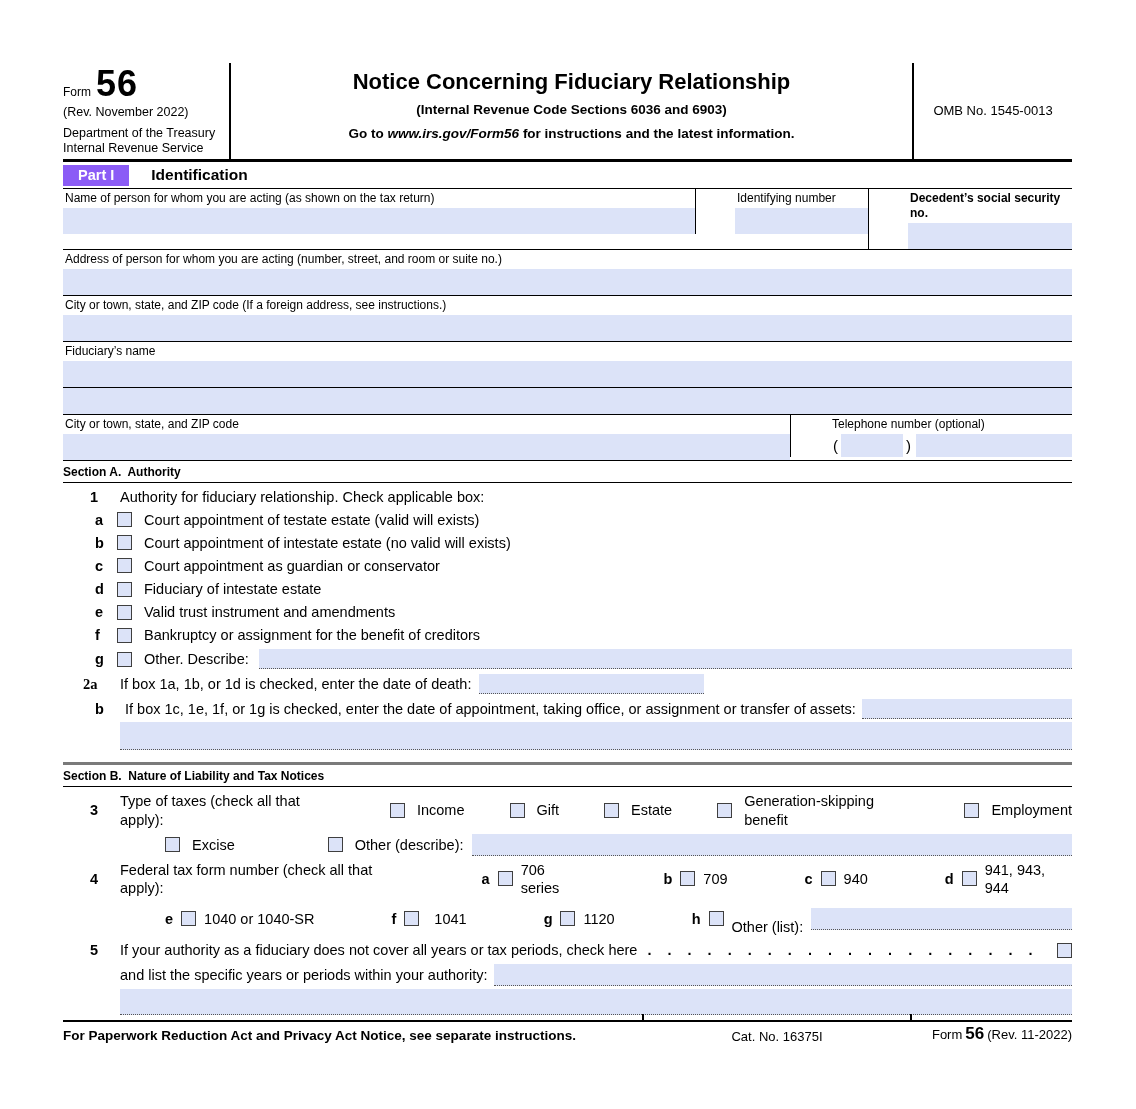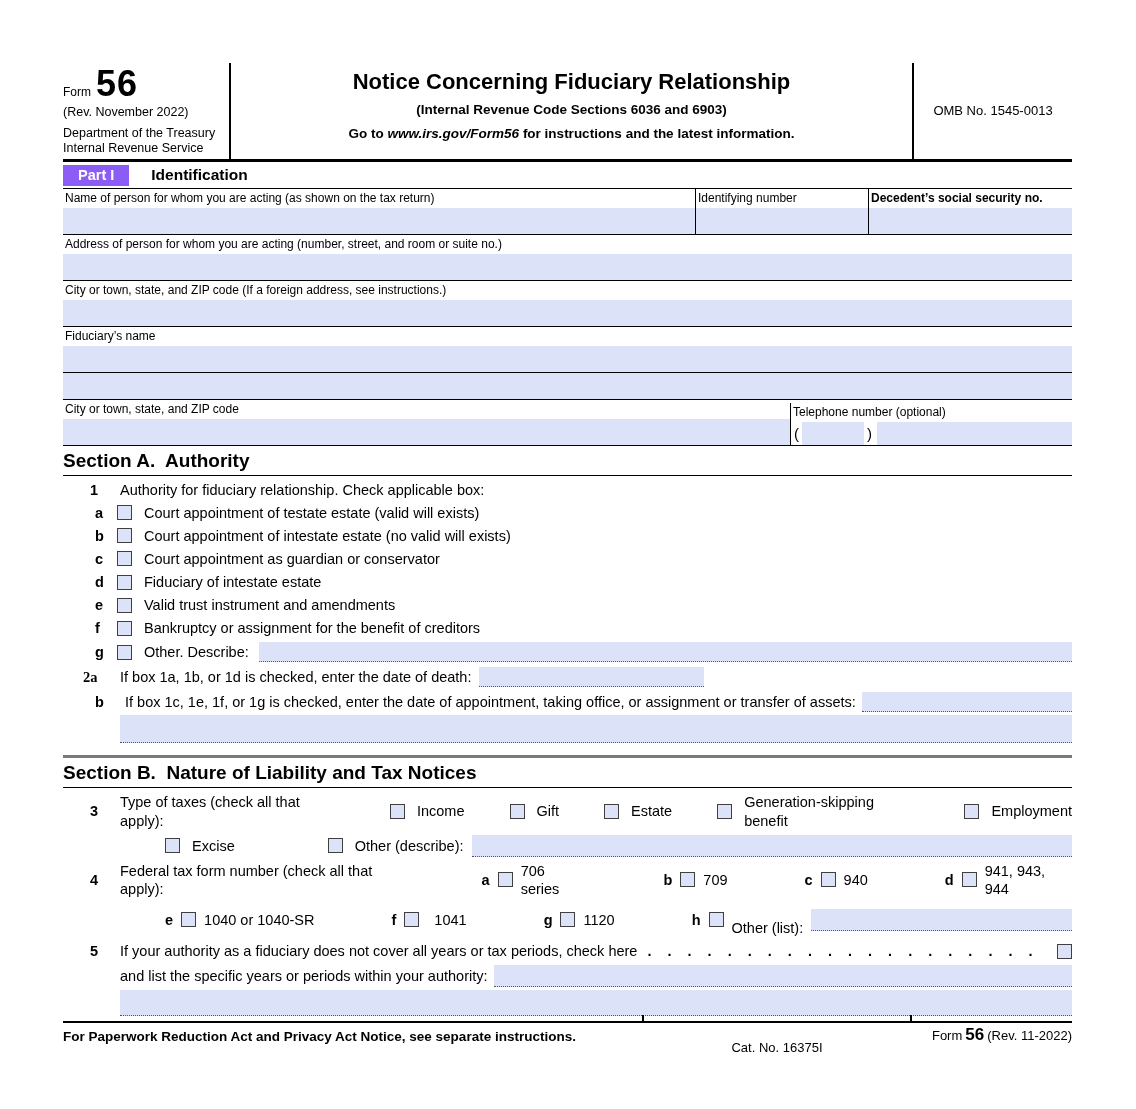--- a/index.html
+++ b/index.html
@@ -30,36 +30,36 @@
   .goto .lnk{font-style:italic;}
   .hdr-right{width:160px;border-left:2px solid var(--line);display:flex;align-items:center;justify-content:center;font-size:13px;}
 
   
   .partbar{display:flex;align-items:center;margin-top:3px;border-bottom:1.5px solid var(--line);padding-bottom:2px;}
   .part-badge{background:#8b5cf6;color:#fff;font-weight:bold;font-size:14.5px;padding:2px 15px 3px;}
   .part-title{font-weight:bold;font-size:15.5px;margin-left:22px;}
 
   
   .idrow{border-bottom:1.5px solid var(--line);}
-  .cells{display:flex;align-items:flex-end;}
+  .cells{display:flex;align-items:flex-start;}
   .cell{display:flex;flex-direction:column;}
-  .cell + .cell{border-left:1.5px solid var(--line);}
+  .cell + .cell{border-left:1.5px solid var(--line);padding-left:39px;}
   .lbl{font-size:12px;padding:2px 4px 2px 2px;line-height:1.25;}
   .lbl.bold{font-weight:bold;}
   input.fld{
     display:block;width:100%;height:26px;background:var(--blue);
     border:none;outline:none;font:14px "Liberation Sans",sans-serif;padding:0 6px;margin-top:auto;
   }
   .phone-line{display:flex;align-items:center;margin-top:auto;}
   .paren{font-size:15px;padding:0 3px;}
   input.fld.phone-small{width:62px;height:23px;}
   input.fld.phone-big{flex:1;height:23px;margin-left:2px;}
 
   
-  .sechead{font-size:19px;font-weight:bold;padding:4px 0 3px;border-bottom:1.5px solid var(--line);}
+  .sechead{font-size:12px;font-weight:bold;padding:4px 0 3px;border-bottom:1.5px solid var(--line);}
   .item{display:flex;align-items:center;margin-top:5px;font-size:14.5px;line-height:1.25;}
   .num{margin-left:27px;width:30px;font-weight:bold;flex:none;}
   .num2a{margin-left:20px;width:37px;font-weight:bold;flex:none;font-family:Liberation Serif, serif;}
   .ltr{margin-left:32px;width:12px;font-weight:bold;flex:none;}
   .ltr-inline{font-weight:bold;flex:none;}
   .cb{
     width:15px;height:15px;background:var(--blue);border:1.5px solid #3f3f3f;
     flex:none;cursor:pointer;
   }
   .opt-cb{margin-left:10px;}
@@ -74,21 +74,21 @@
   .graybar{height:3px;background:#7a7a7a;margin-top:12px;}
   .dots{flex:1;overflow:hidden;white-space:nowrap;word-spacing:12px;margin:0 10px;font-weight:bold;}
   .spread{flex:1;display:flex;align-items:center;justify-content:space-between;}
   .opt{display:flex;align-items:center;padding-left:45px;}
   .gap32{margin-left:32px;}
   .gap20{margin-left:20px;}
 
   
   .footer{border-top:2px solid var(--line);margin-top:5px;padding-top:22px;position:relative;height:26px;font-size:13.5px;}
   .footer .notice{font-weight:bold;position:absolute;left:0;top:6px;}
-  .footer .catno{position:absolute;left:580px;width:268px;text-align:center;top:17px;font-size:13px;}
+  .footer .catno{position:absolute;left:580px;width:268px;text-align:center;top:7px;font-size:13px;}
   .footer .formref{position:absolute;right:0;top:3px;font-size:13px;display:flex;align-items:flex-end;}
   .footer .formref .fnum{font-size:17px;font-weight:bold;margin:0 3px;line-height:1;}
   .tick{position:absolute;top:-8px;width:1.5px;height:8px;background:#000;}
   .tick.t1{left:579px;}
   .tick.t2{left:847px;}
 </style>
 </head>
 <body>
 
 <div class="page">

